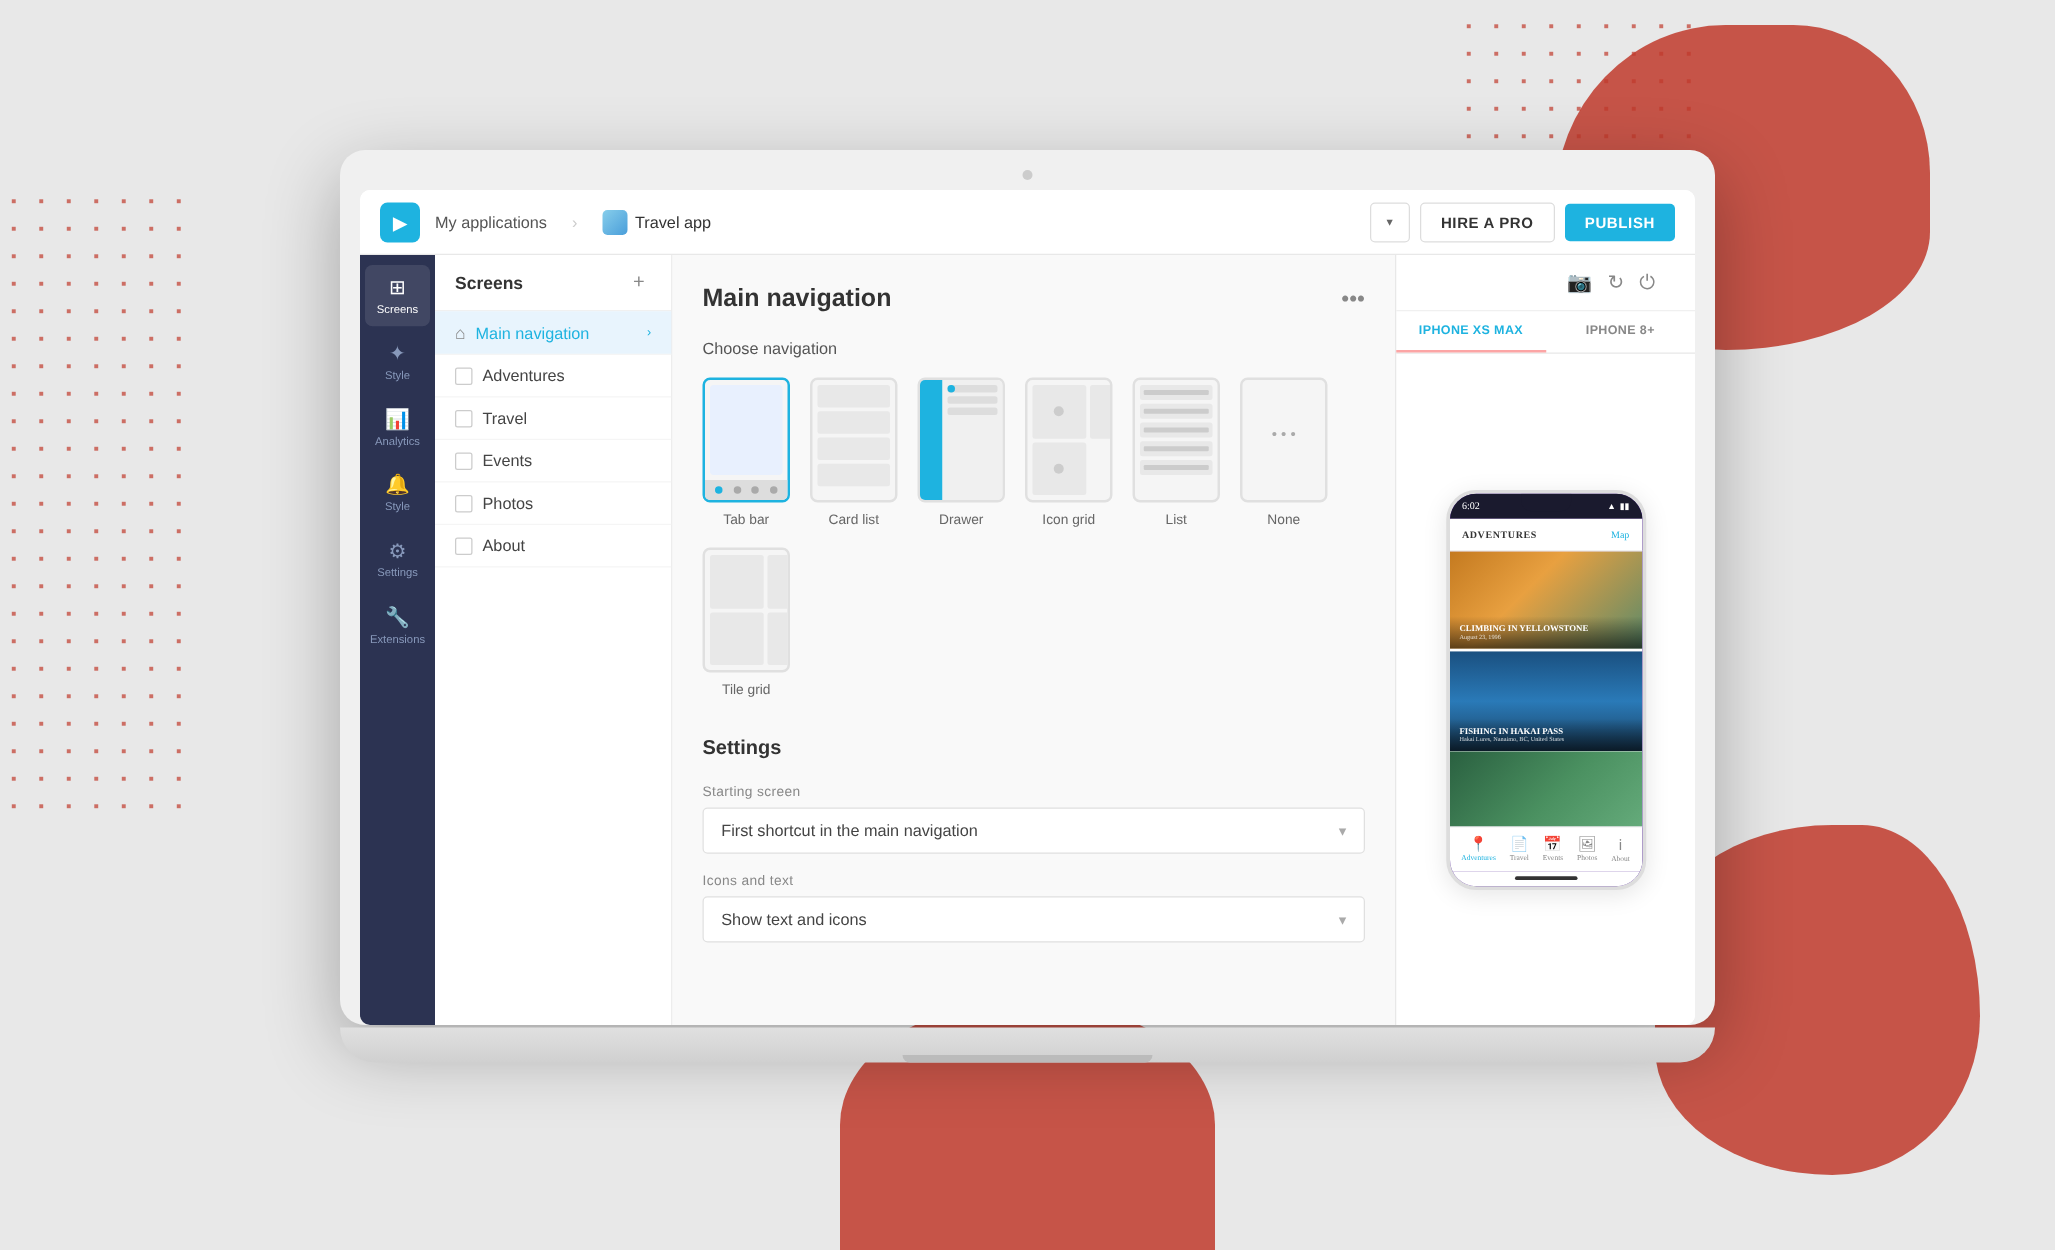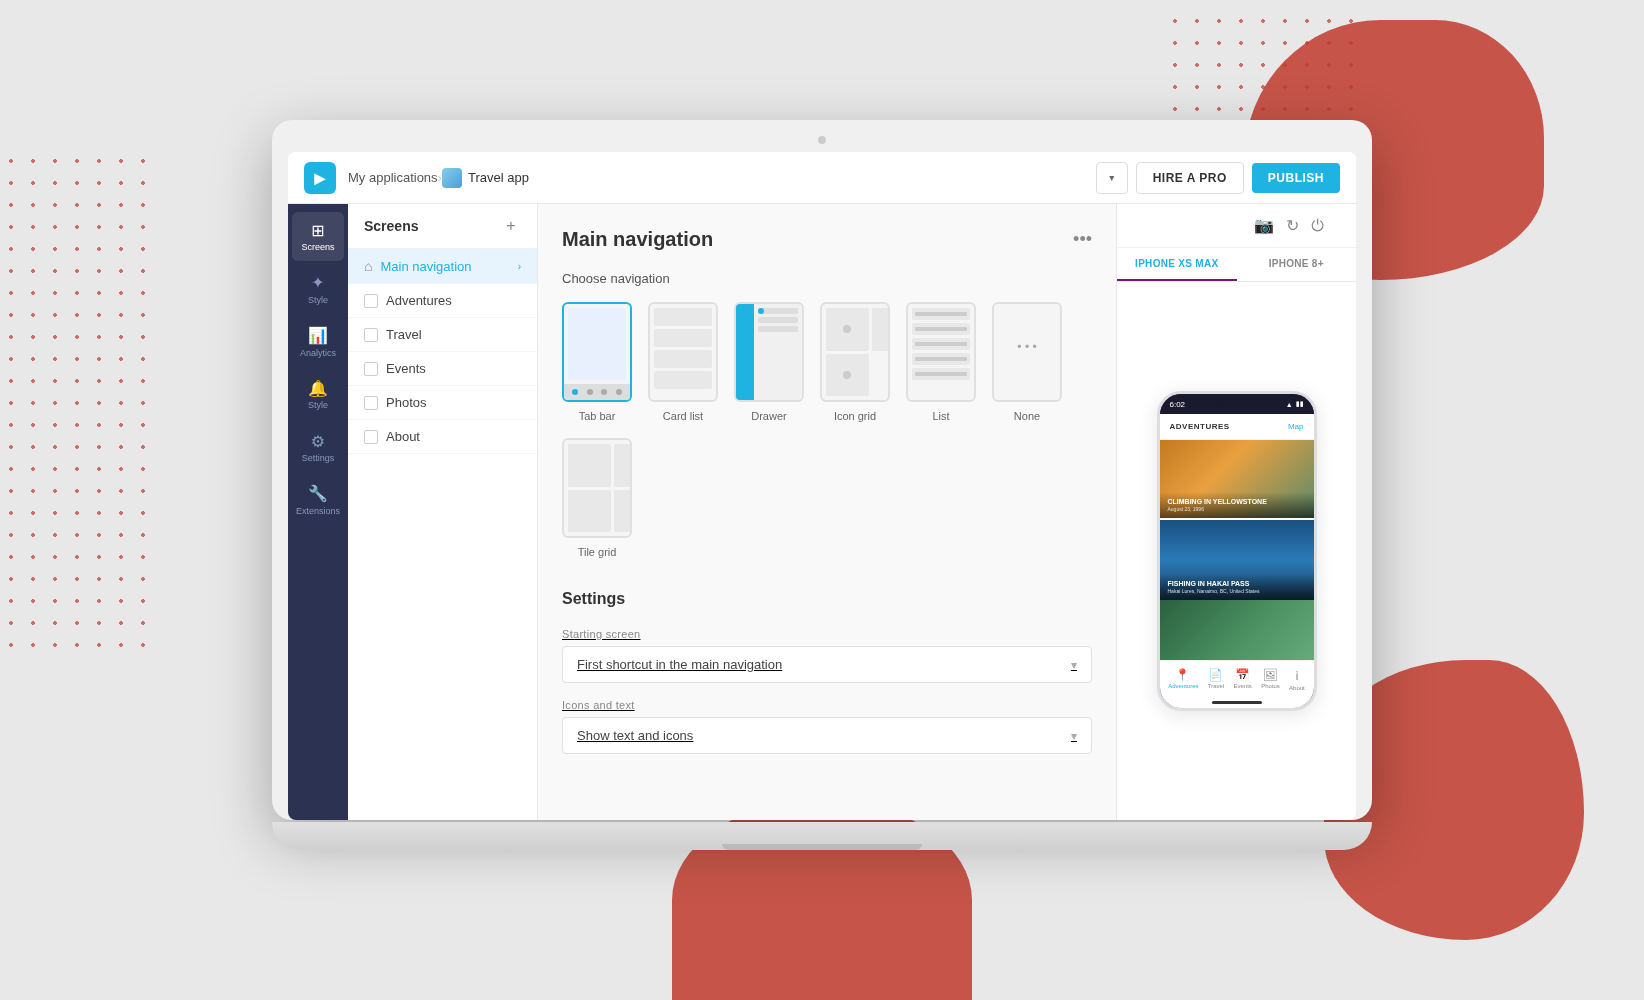--- a/index.html
+++ b/index.html
@@ -144,21 +144,21 @@
       display: flex;
       align-items: center;
       justify-content: center;
       color: white;
       font-weight: bold;
       font-size: 14px;
     }
     .breadcrumb {
       display: flex;
       align-items: center;
-      gap: 0;
+      gap: 20px;
       font-size: 13px;
       color: #555;
       flex: 1;
     }
     .breadcrumb-separator { color: #ccc; }
     .breadcrumb-current {
       display: flex;
       align-items: center;
       gap: 6px;
       font-weight: 500;
@@ -451,21 +451,21 @@
     .preview-tile { aspect-ratio: 1; background: #e8e8e8; border-radius: 2px; }
 
     
     .settings-section { margin-bottom: 24px; }
     .settings-title {
       font-size: 16px;
       font-weight: 600;
       color: #333;
       margin-bottom: 20px;
     }
-    .field-group { margin-bottom: 16px; text-decoration: underline; }
+    .field-group { margin-bottom: 16px; }
     .field-label {
       font-size: 11px;
       color: #888;
       margin-bottom: 6px;
       letter-spacing: 0.3px;
     }
     .field-select {
       width: 100%;
       padding: 10px 14px;
       border: 1px solid #e0e0e0;
@@ -516,21 +516,21 @@
       text-align: center;
       padding: 10px 4px;
       font-size: 10px;
       font-weight: 600;
       color: #888;
       cursor: pointer;
       letter-spacing: 0.3px;
     }
     .preview-tab.active {
       color: #1eb3e0;
-      border-bottom: 2px solid #701a75;
+      border-bottom: 2px solid #fca5a5;
     }
 
     
     .phone-mockup-wrapper {
       flex: 1;
       display: flex;
       align-items: center;
       justify-content: center;
       padding: 12px;
     }
@@ -538,20 +538,21 @@
       width: 160px;
       height: 320px;
       background: #4c1d95;
       border-radius: 24px;
       border: 3px solid #ddd;
       overflow: hidden;
       display: flex;
       flex-direction: column;
       box-shadow: 0 4px 20px rgba(0,0,0,0.1);
       position: relative;
+      font-family: Liberation Serif, serif;
     }
     .phone-status-bar {
       height: 20px;
       background: #1a1a2e;
       display: flex;
       align-items: center;
       justify-content: space-between;
       padding: 0 10px;
       font-size: 8px;
       color: white;

